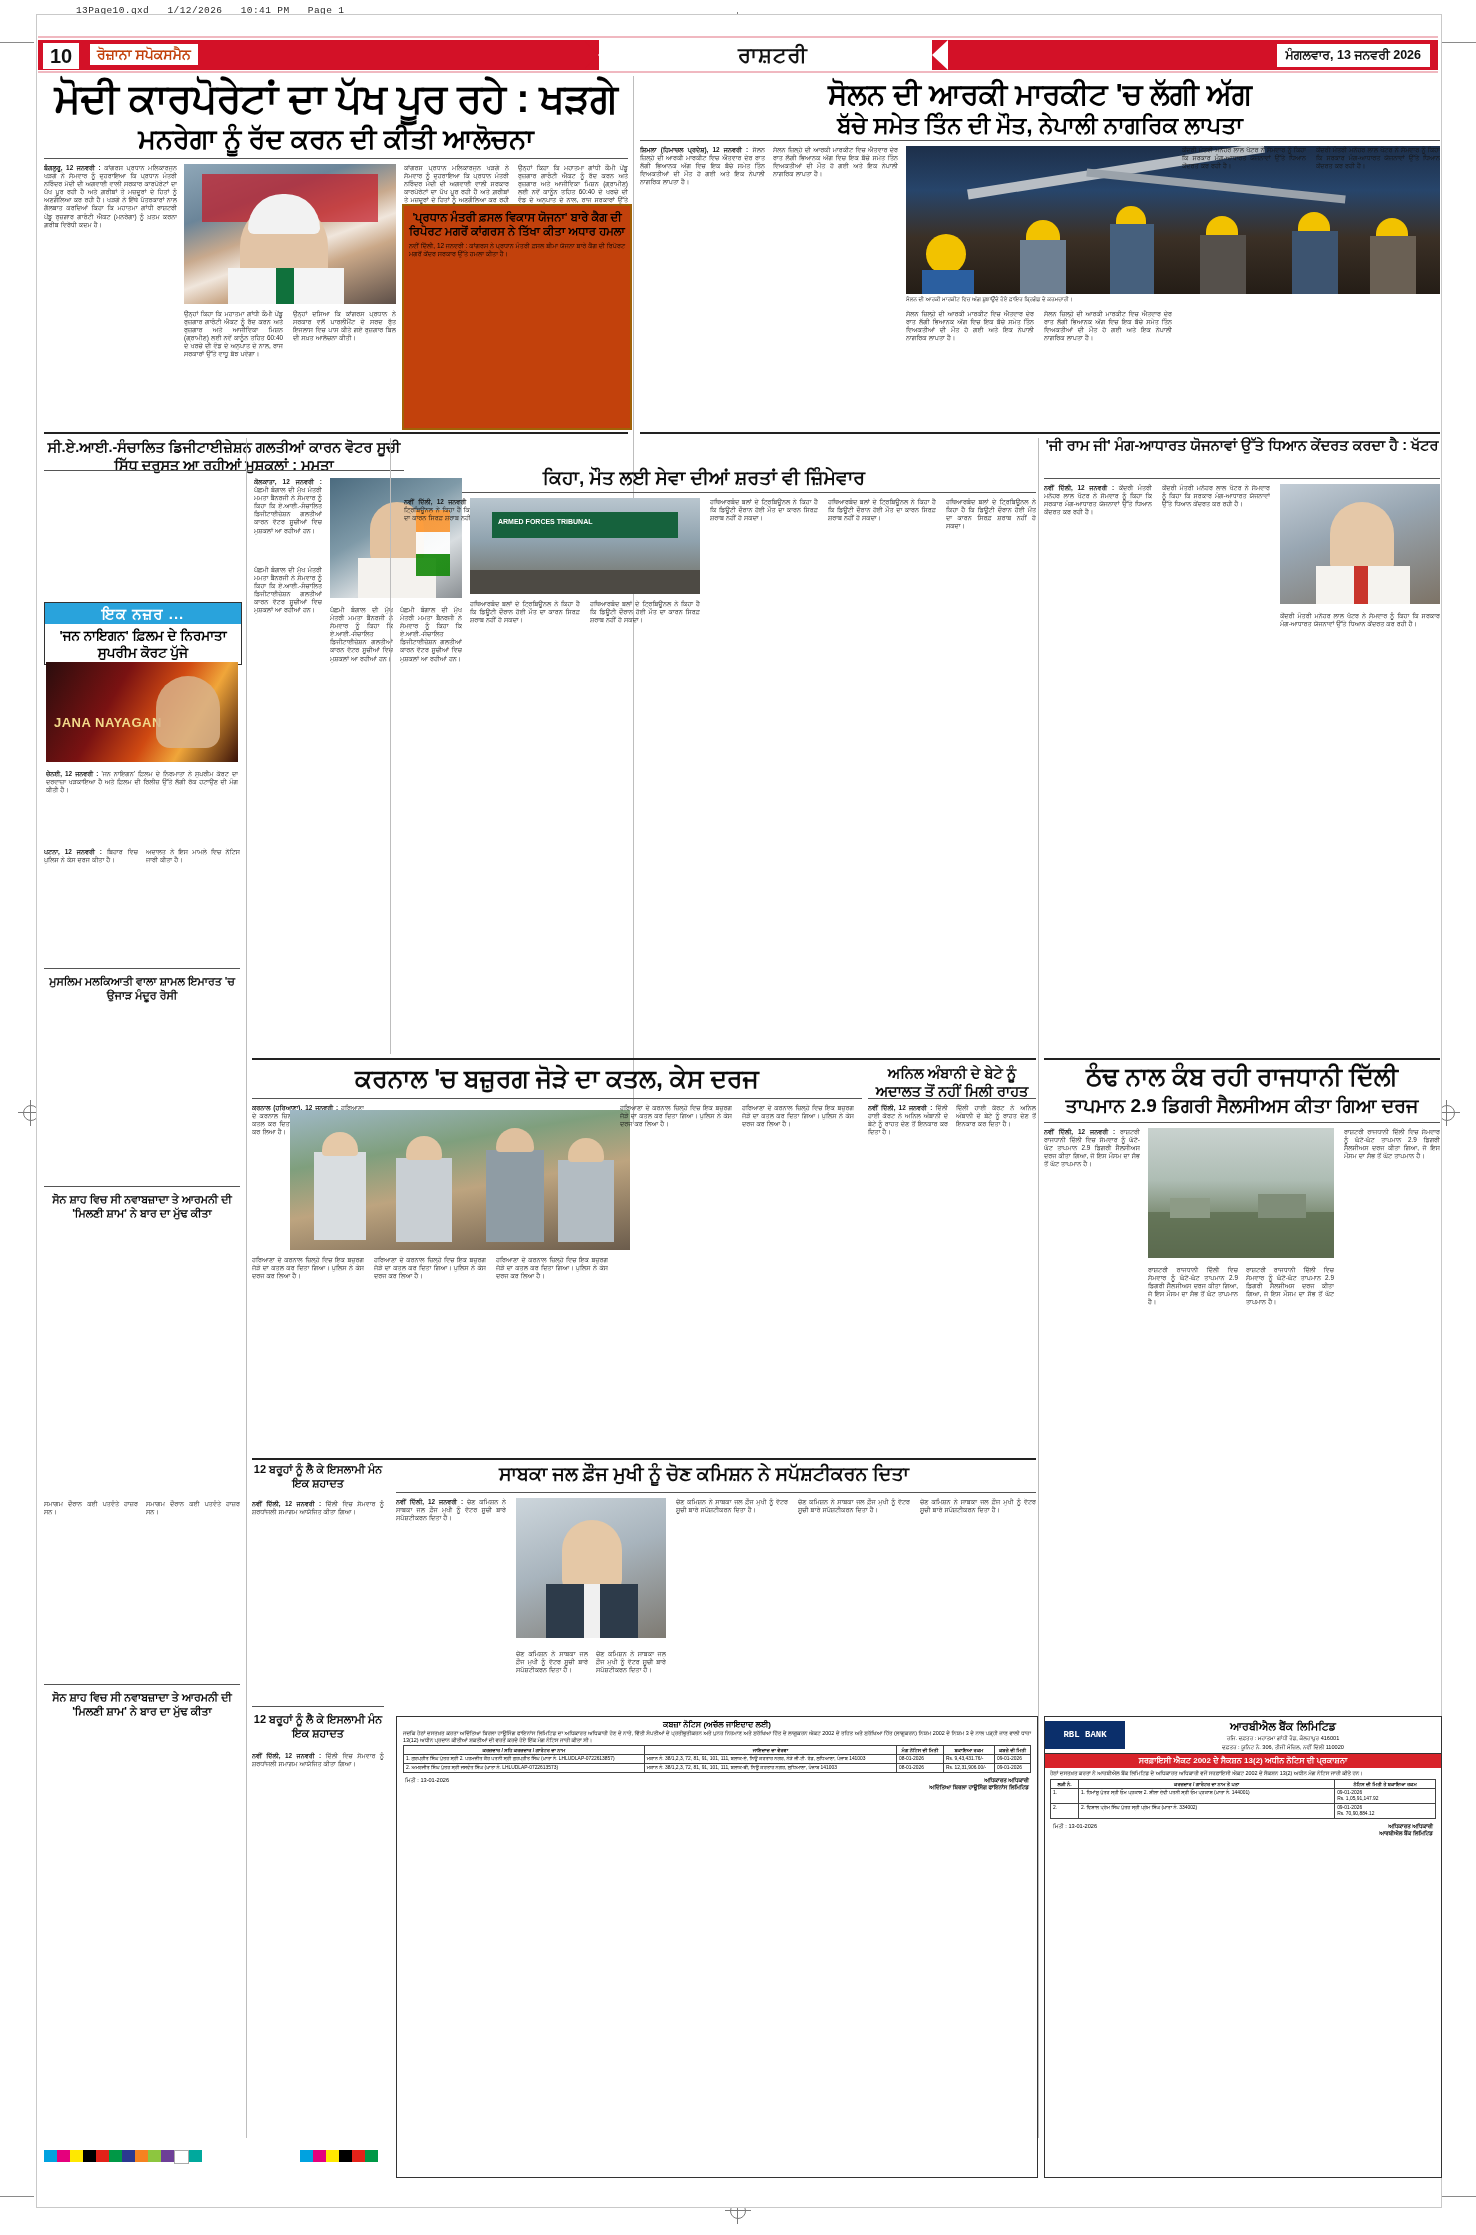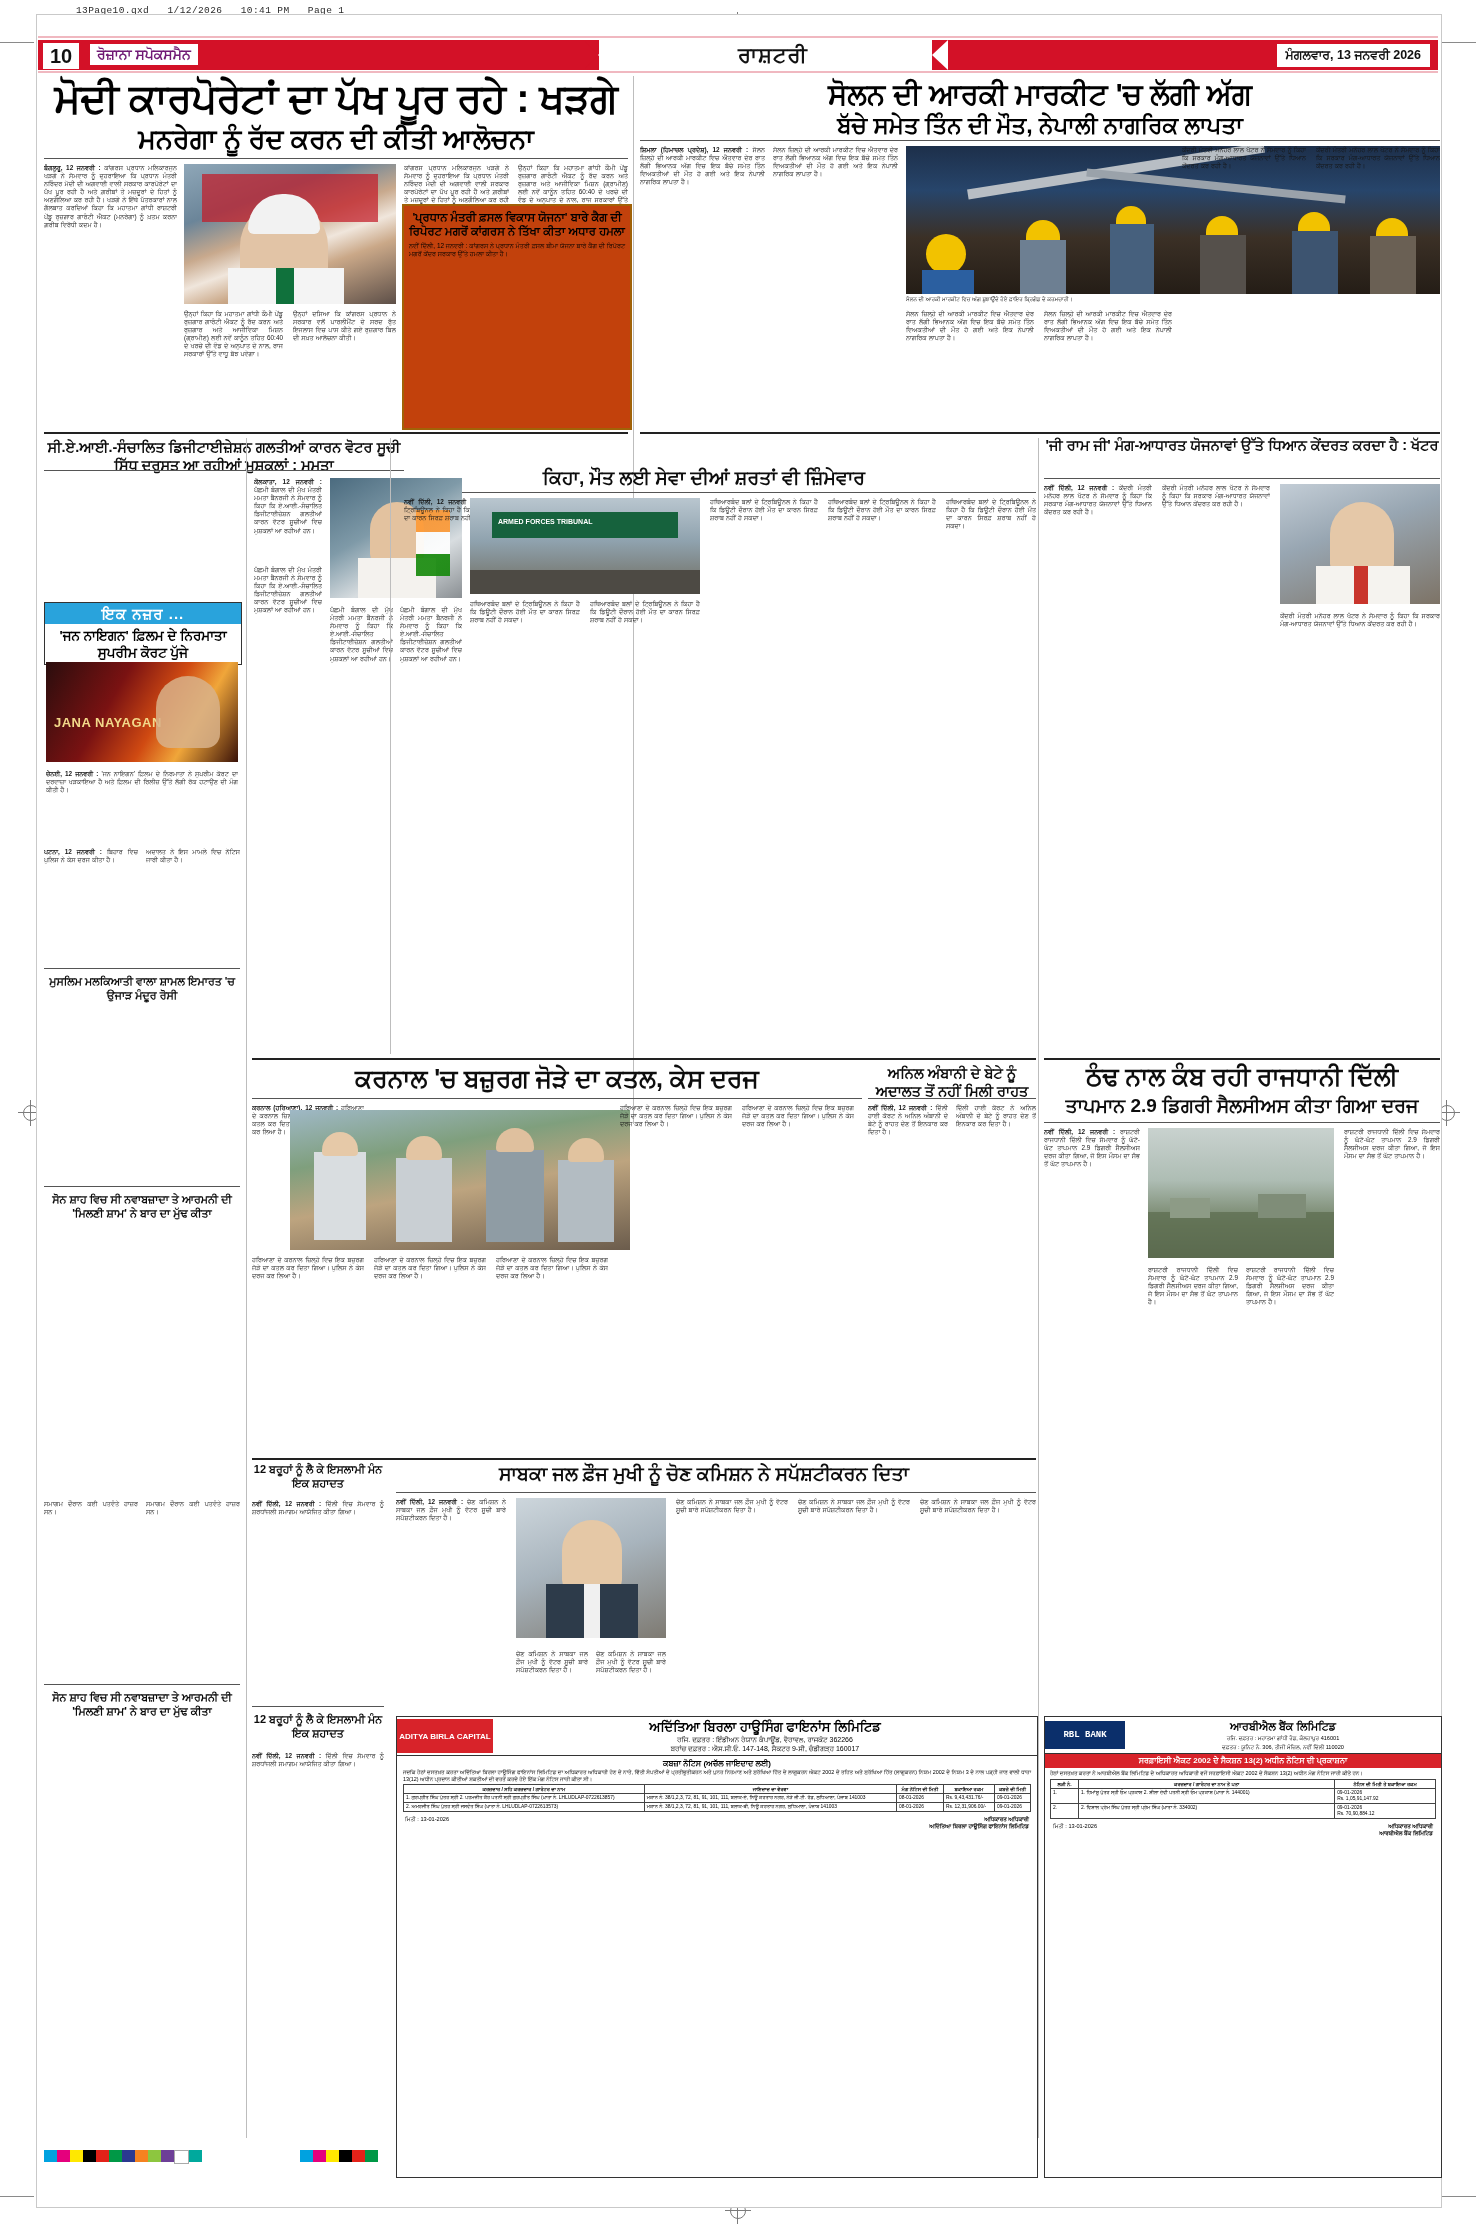--- a/index.html
+++ b/index.html
@@ -34,21 +34,21 @@
   .mast-notch-l{position:absolute;left:545px;top:0;width:0;height:0;
     border-top:15px solid #d31127;border-bottom:15px solid #d31127;border-left:16px solid transparent;}
   .mast-notch-r{position:absolute;left:894px;top:0;width:0;height:0;
     border-top:15px solid #d31127;border-bottom:15px solid #d31127;border-right:16px solid transparent;}
   .pagenum{
     position:absolute;left:4px;top:2px;width:36px;height:26px;background:#fff;border:1px solid #d31127;
     font-weight:bold;font-size:20px;line-height:26px;text-align:center;color:#111;
   }
   .mast-brand{
     position:absolute;left:52px;top:4px;height:21px;background:#fff;padding:0 7px;
-    font-size:14px;font-weight:bold;line-height:21px;color:#701a75;white-space:nowrap;
+    font-size:14px;font-weight:bold;line-height:21px;color:#c2410c;white-space:nowrap;
   }
   .mast-section{
     position:absolute;left:560px;top:0;width:350px;height:30px;line-height:30px;text-align:center;
     font-size:21px;font-weight:bold;color:#111;letter-spacing:1px;
   }
   .mast-date{
     position:absolute;right:8px;top:4px;height:21px;background:#fff;padding:0 8px;
     font-size:12.5px;font-weight:bold;line-height:21px;color:#111;white-space:nowrap;border:1px solid #fff;
   }
   .mast-hairline{position:absolute;left:38px;top:36px;width:1400px;height:2px;background:#f0b8c0;}
@@ -451,29 +451,20 @@
     <span>ਦਿੱਲੀ ਵਿਚ ਸੋਮਵਾਰ ਨੂੰ ਸ਼ਰਧਾਂਜਲੀ ਸਮਾਗਮ ਆਯੋਜਿਤ ਕੀਤਾ ਗਿਆ।</span>
   </div>
   <div class="sh sh-xs" style="left:252px;top:1712px;width:132px;">12 ਬਰੂਹਾਂ ਨੂੰ ਲੈ ਕੇ ਇਸਲਾਮੀ ਮੰਨ ਇਕ ਸ਼ਹਾਦਤ</div>
   <div class="rule-h" style="left:252px;top:1706px;width:132px;"></div>
   <div class="col" style="left:252px;top:1752px;width:132px;height:220px;">
     <span class="lead">ਨਵੀਂ ਦਿੱਲੀ, 12 ਜਨਵਰੀ :</span>
     <span>ਦਿੱਲੀ ਵਿਚ ਸੋਮਵਾਰ ਨੂੰ ਸ਼ਰਧਾਂਜਲੀ ਸਮਾਗਮ ਆਯੋਜਿਤ ਕੀਤਾ ਗਿਆ।</span>
   </div>
 
   <div class="adbox" style="left:396px;top:1716px;width:640px;height:460px;">
-    <div style="display:flex;align-items:center;border-bottom:1px solid #333;">
-      <div style="width:96px;height:34px;background:#d8232a;color:#fff;font-size:8px;font-weight:bold;
-                  display:flex;align-items:center;justify-content:center;text-align:center;line-height:9px;">ADITYA BIRLA CAPITAL</div>
-      <div style="flex:1;padding:2px 6px;">
-        <div class="adtitle">ਅਦਿੱਤਿਆ ਬਿਰਲਾ ਹਾਊਸਿੰਗ ਫਾਇਨਾਂਸ ਲਿਮਿਟਿਡ</div>
-        <div class="adsub">ਰਜਿ. ਦਫ਼ਤਰ : ਇੰਡੀਅਨ ਰੇਯਾਨ ਕੰਪਾਊਂਡ, ਵੈਰਾਵਲ, ਰਾਜਕੋਟ 362266</div>
-        <div class="adsub">ਬਰਾਂਚ ਦਫ਼ਤਰ : ਐਸ.ਸੀ.ਓ. 147-148, ਸੈਕਟਰ 9-ਸੀ, ਚੰਡੀਗੜ੍ਹ 160017</div>
-      </div>
-    </div>
     <div style="padding:3px 6px 2px;">
       <div style="font-size:8px;font-weight:bold;text-align:center;">ਕਬਜ਼ਾ ਨੋਟਿਸ (ਅਚੱਲ ਜਾਇਦਾਦ ਲਈ)</div>
       <div class="adbody">ਜਦਕਿ ਹੇਠਾਂ ਦਸਤਖ਼ਤ ਕਰਤਾ ਅਦਿੱਤਿਆ ਬਿਰਲਾ ਹਾਊਸਿੰਗ ਫਾਇਨਾਂਸ ਲਿਮਿਟਿਡ ਦਾ ਅਧਿਕਾਰਤ ਅਧਿਕਾਰੀ ਹੋਣ ਦੇ ਨਾਤੇ, ਵਿੱਤੀ ਸੰਪਤੀਆਂ ਦੇ ਪ੍ਰਤੀਭੂਤੀਕਰਨ ਅਤੇ ਪੁਨਰ ਨਿਰਮਾਣ ਅਤੇ ਸੁਰੱਖਿਆ ਹਿੱਤ ਦੇ ਲਾਗੂਕਰਨ ਐਕਟ 2002 ਦੇ ਤਹਿਤ ਅਤੇ ਸੁਰੱਖਿਆ ਹਿੱਤ (ਲਾਗੂਕਰਨ) ਨਿਯਮ 2002 ਦੇ ਨਿਯਮ 3 ਦੇ ਨਾਲ ਪੜ੍ਹੀ ਜਾਣ ਵਾਲੀ ਧਾਰਾ 13(12) ਅਧੀਨ ਪ੍ਰਦਾਨ ਕੀਤੀਆਂ ਸ਼ਕਤੀਆਂ ਦੀ ਵਰਤੋਂ ਕਰਦੇ ਹੋਏ ਇੱਕ ਮੰਗ ਨੋਟਿਸ ਜਾਰੀ ਕੀਤਾ ਸੀ।</div>
     </div>
     <div style="padding:0 6px;">
       <table class="adtbl">
         <thead>
           <tr>
             <th>ਕਰਜ਼ਦਾਰ / ਸਹਿ ਕਰਜ਼ਦਾਰ / ਗਾਰੰਟਰ ਦਾ ਨਾਮ</th>
             <th>ਜਾਇਦਾਦ ਦਾ ਵੇਰਵਾ</th>

